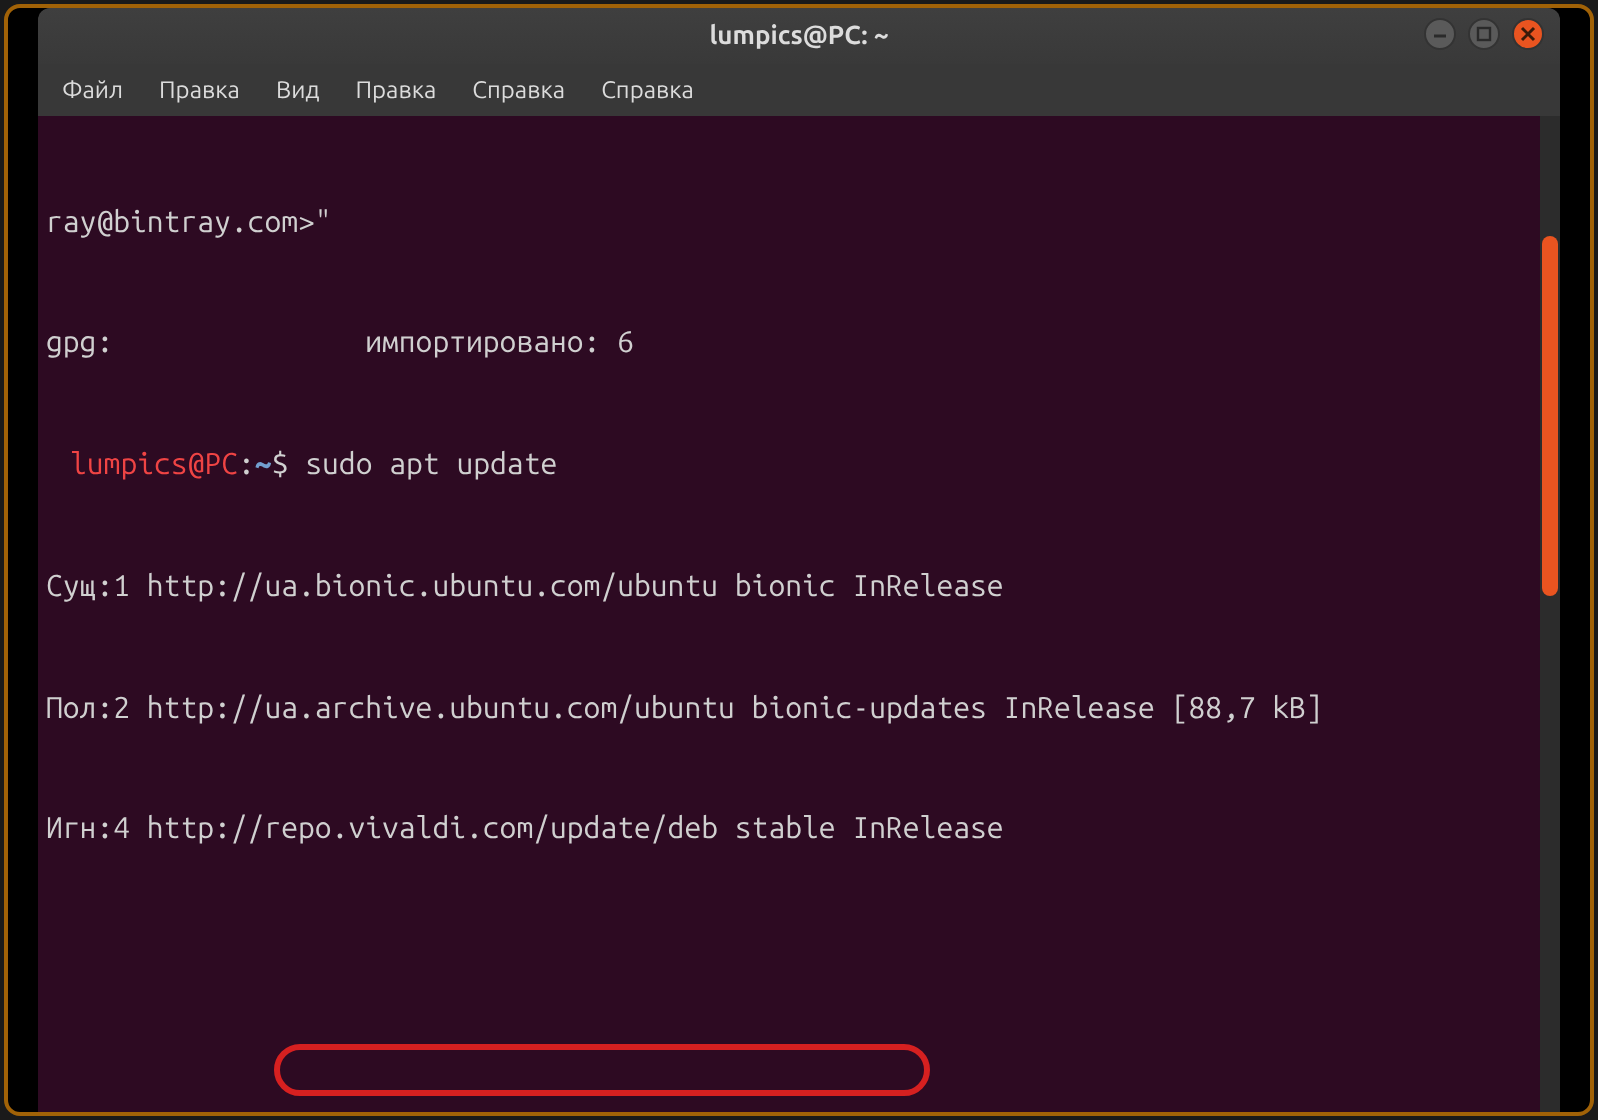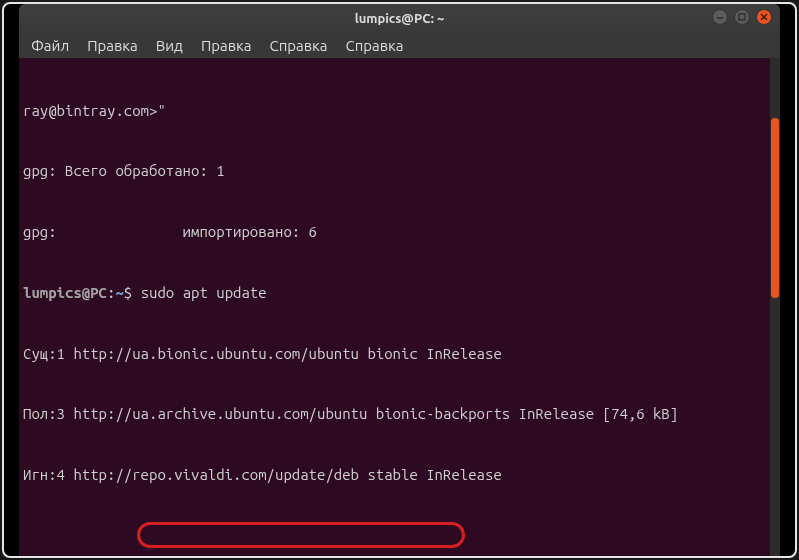--- a/index.html
+++ b/index.html
@@ -12,21 +12,21 @@
       font-family: 'Ubuntu Mono', 'DejaVu Sans Mono', monospace;
       width: 799px;
       height: 560px;
       overflow: hidden;
       position: relative;
     }
     .outer-frame {
       width: 795px;
       height: 556px;
       margin: 2px;
-      border: 2px solid #e5e5e5;
+      border: 2px solid #a16207;
       border-radius: 8px;
       background: #000;
       overflow: hidden;
       position: relative;
     }
     .window {
       width: 761px;
       height: 560px;
       margin: 0 auto;
       background: #2c2c2c;
@@ -76,43 +76,44 @@
       background: #383838;
       height: 26px;
       display: flex;
       align-items: center;
       padding: 0 4px;
       gap: 2px;
     }
     .menu-item {
       color: #dcdcdc;
       font-family: 'Ubuntu', sans-serif;
-      font-size: 15px;
+      font-size: 12px;
       padding: 3px 8px;
       cursor: pointer;
     }
     .terminal-body {
       background: #300a24;
       background: #2d0a22;
       padding: 2px 4px;
       font-size: 15px;
       line-height: 1.35;
       color: #d0d0d0;
       white-space: pre;
       overflow: hidden;
       height: calc(100% - 54px);
       position: relative;
     }
     .line {
       white-space: pre-wrap;
       word-break: break-all;
     }
     .prompt-user {
-      color: #a3a3a3;
-      font-weight: bold;
+      color: #ef4444;
+      font-weight: normal;
+      margin-left: 12px;
     }
     .prompt-colon {
       color: #d0d0d0;
     }
     .prompt-path {
       color: #729fcf;
       font-weight: bold;
     }
     .prompt-dollar {
       color: #d0d0d0;
@@ -176,25 +177,24 @@
       <span class="menu-item">Файл</span>
       <span class="menu-item">Правка</span>
       <span class="menu-item">Вид</span>
       <span class="menu-item">Правка</span>
       <span class="menu-item">Справка</span>
       <span class="menu-item">Справка</span>
     </div>
 
     <div class="terminal-body">
       <div class="line">ray@bintray.com&gt;"</div>
-      <div class="line">gpg: Всего обработано: 1</div>
       <div class="line">gpg:               импортировано: 6</div>
       <div class="line"><span class="prompt-user">lumpics@PC</span><span class="prompt-colon">:</span><span class="prompt-path">~</span><span class="prompt-dollar">$</span><span> sudo apt update</span></div>
       <div class="line">Сущ:1 http://ua.bionic.ubuntu.com/ubuntu bionic InRelease</div>
-      <div class="line">Пол:3 http://ua.archive.ubuntu.com/ubuntu bionic-backports InRelease [74,6 kB]</div>
+      <div class="line">Пол:2 http://ua.archive.ubuntu.com/ubuntu bionic-updates InRelease [88,7 kB]</div>
       <div class="line">Игн:4 http://repo.vivaldi.com/update/deb stable InRelease</div>
       
       
       
       
       
       
       
       
       

